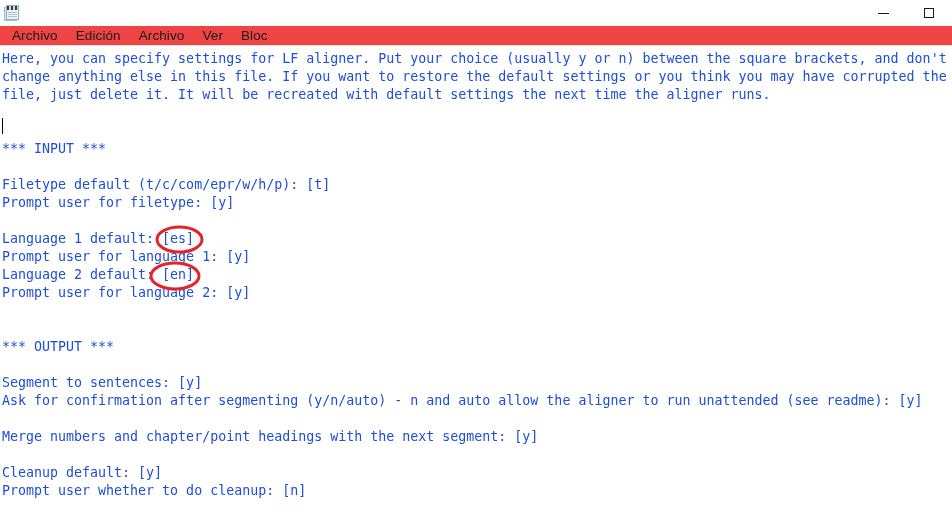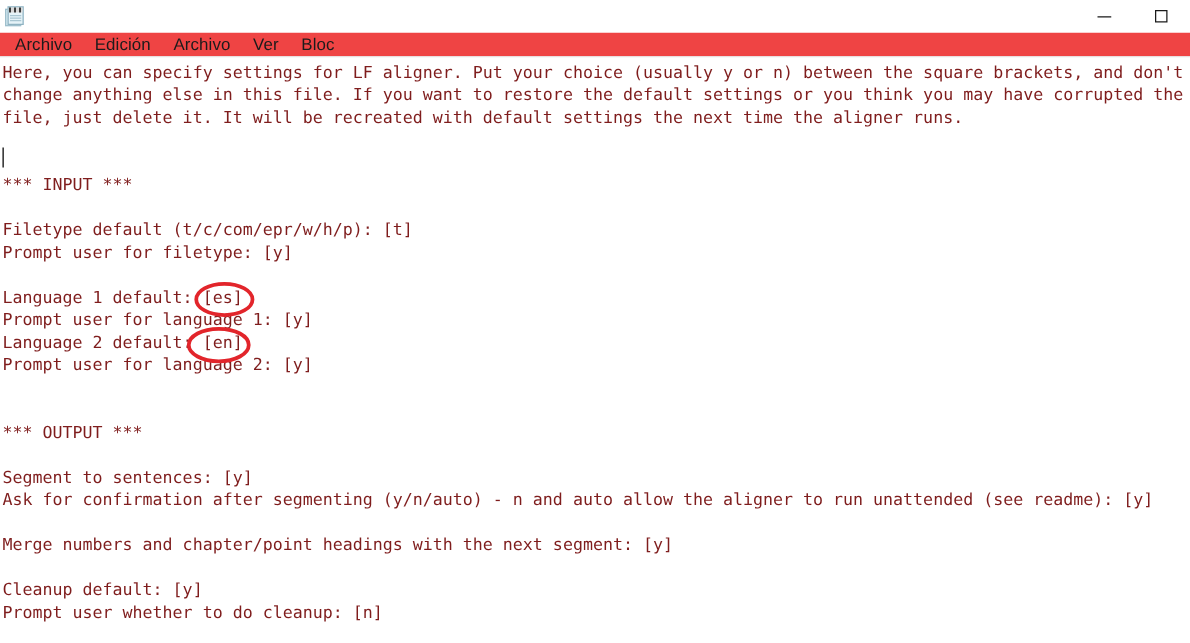--- a/index.html
+++ b/index.html
@@ -148,21 +148,21 @@
     flex: 1 1 auto;
     background: #ffffff;
     overflow: hidden;
     padding-top: 4px;
   }
   #text-content {
     position: relative;
     font-family: "DejaVu Sans Mono", "Liberation Mono", monospace;
     font-size: 13.3px;
     line-height: 18px;
-    color: #7f1d1d;
+    color: #1d4ed8;
     white-space: pre;
     padding-left: 2px;
     letter-spacing: 0px;
     margin: 0;
   }
   .text-line {
     height: 18px;
     white-space: pre;
     min-height: 18px;
   }

